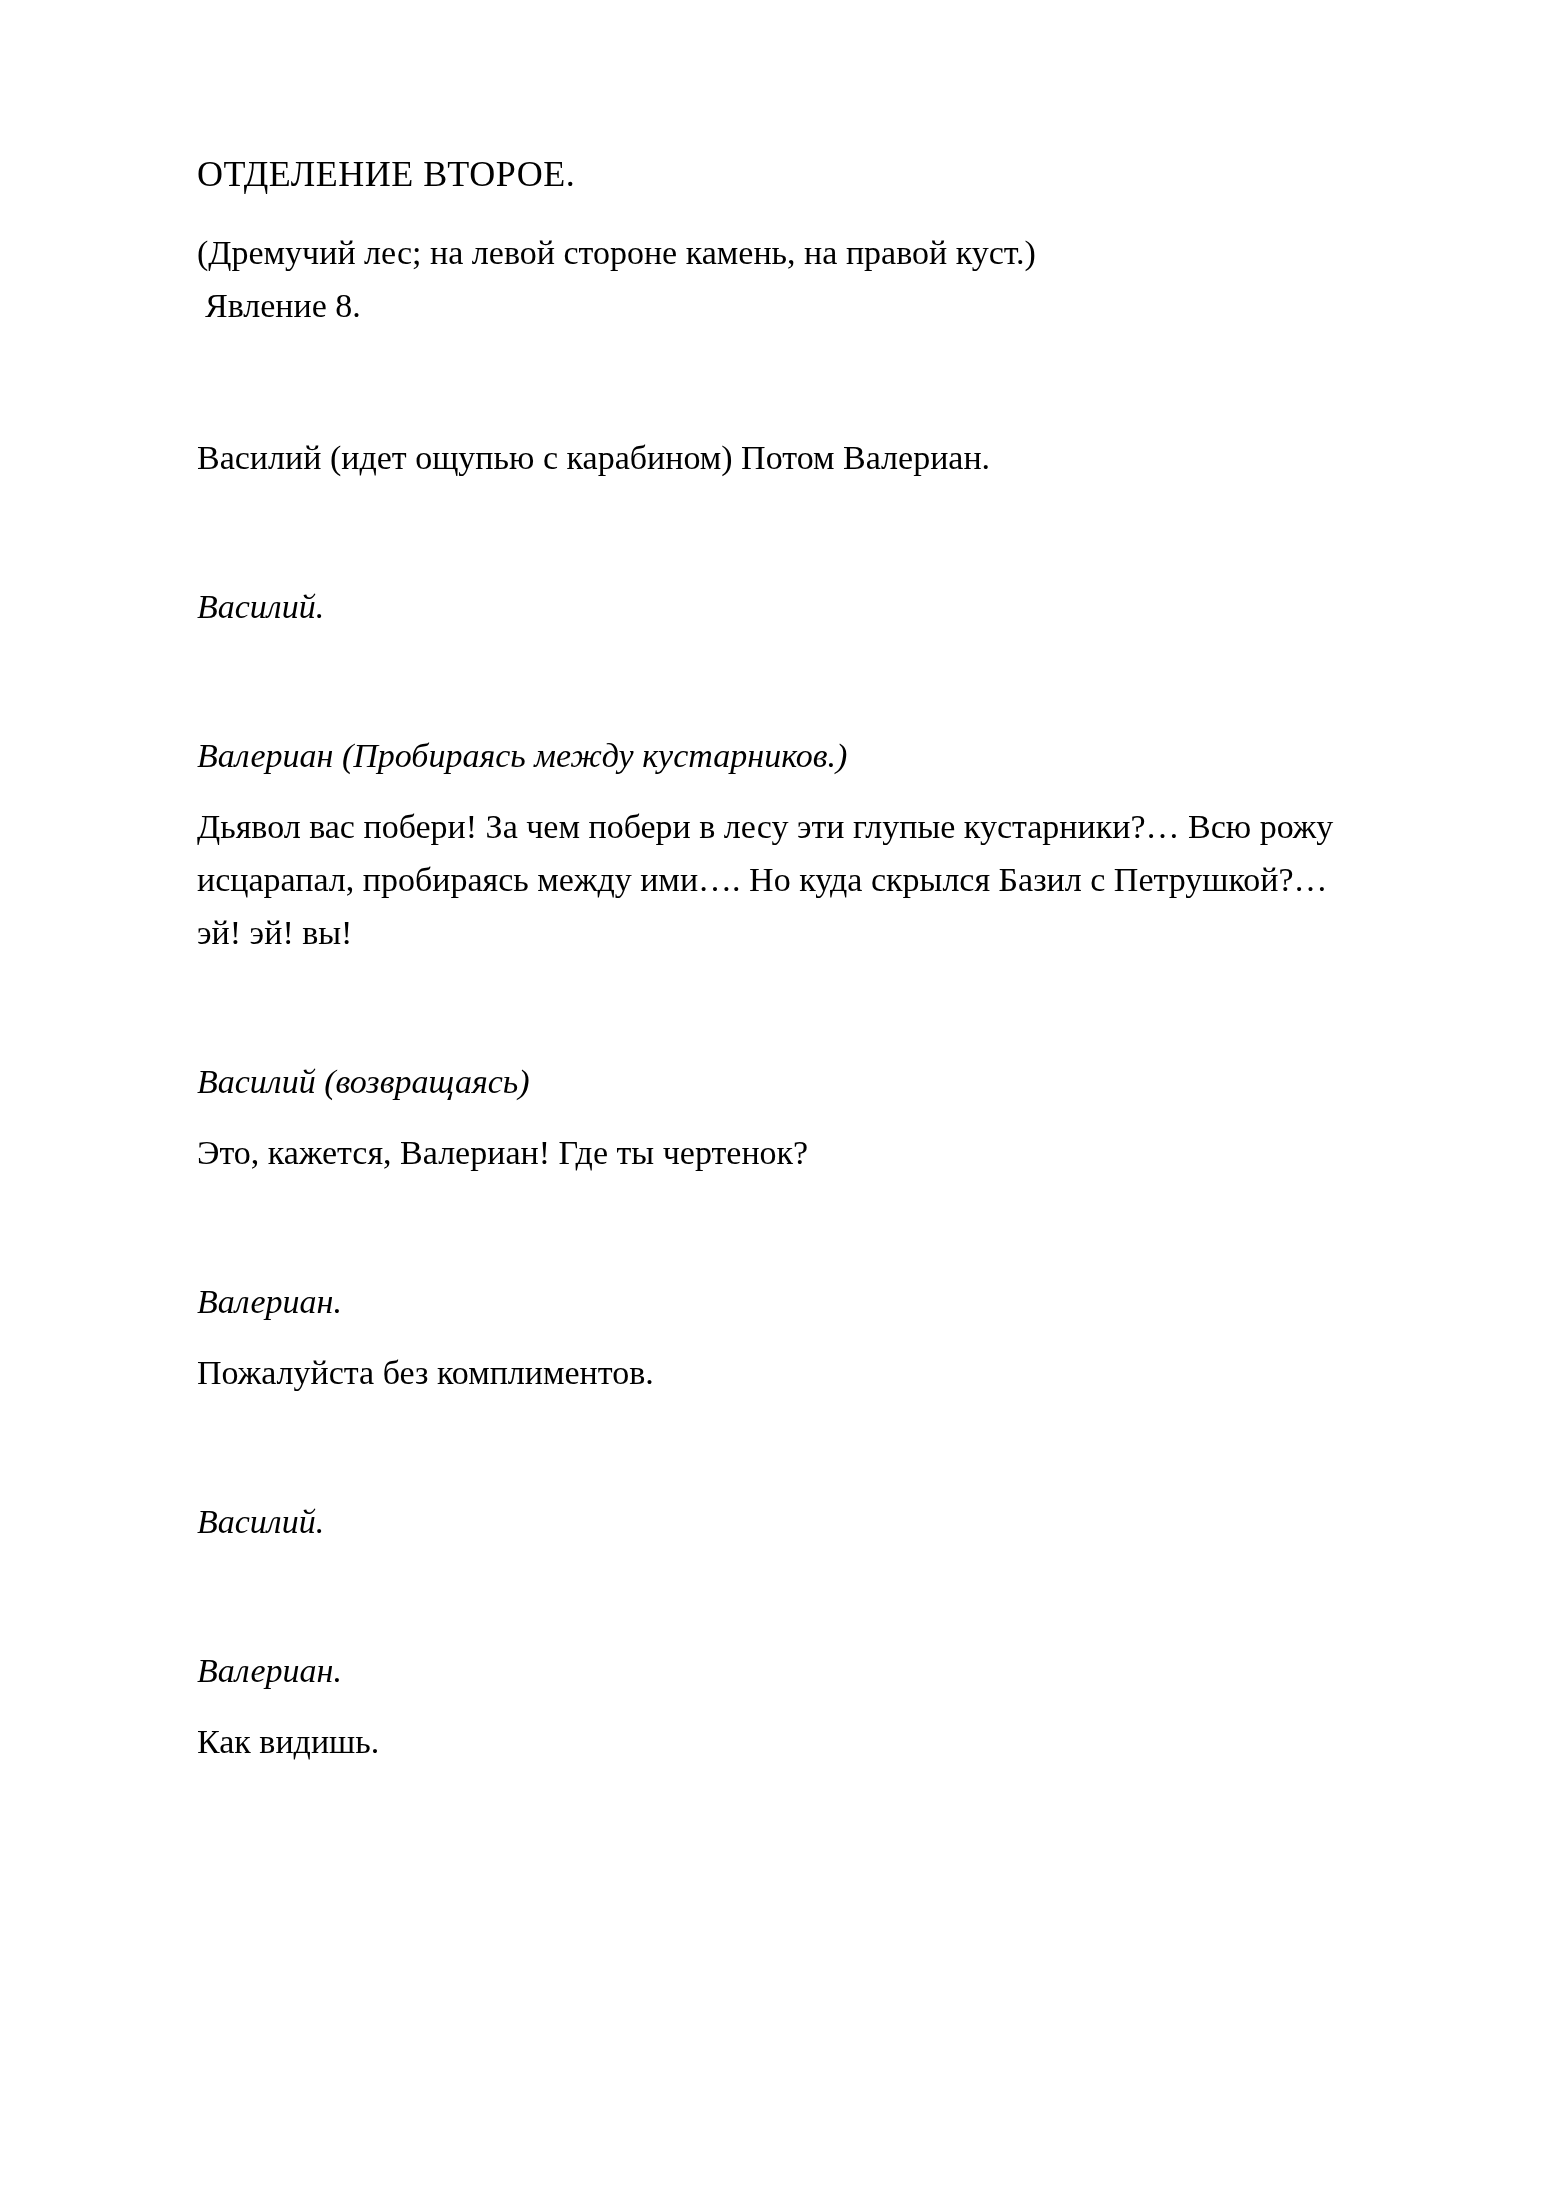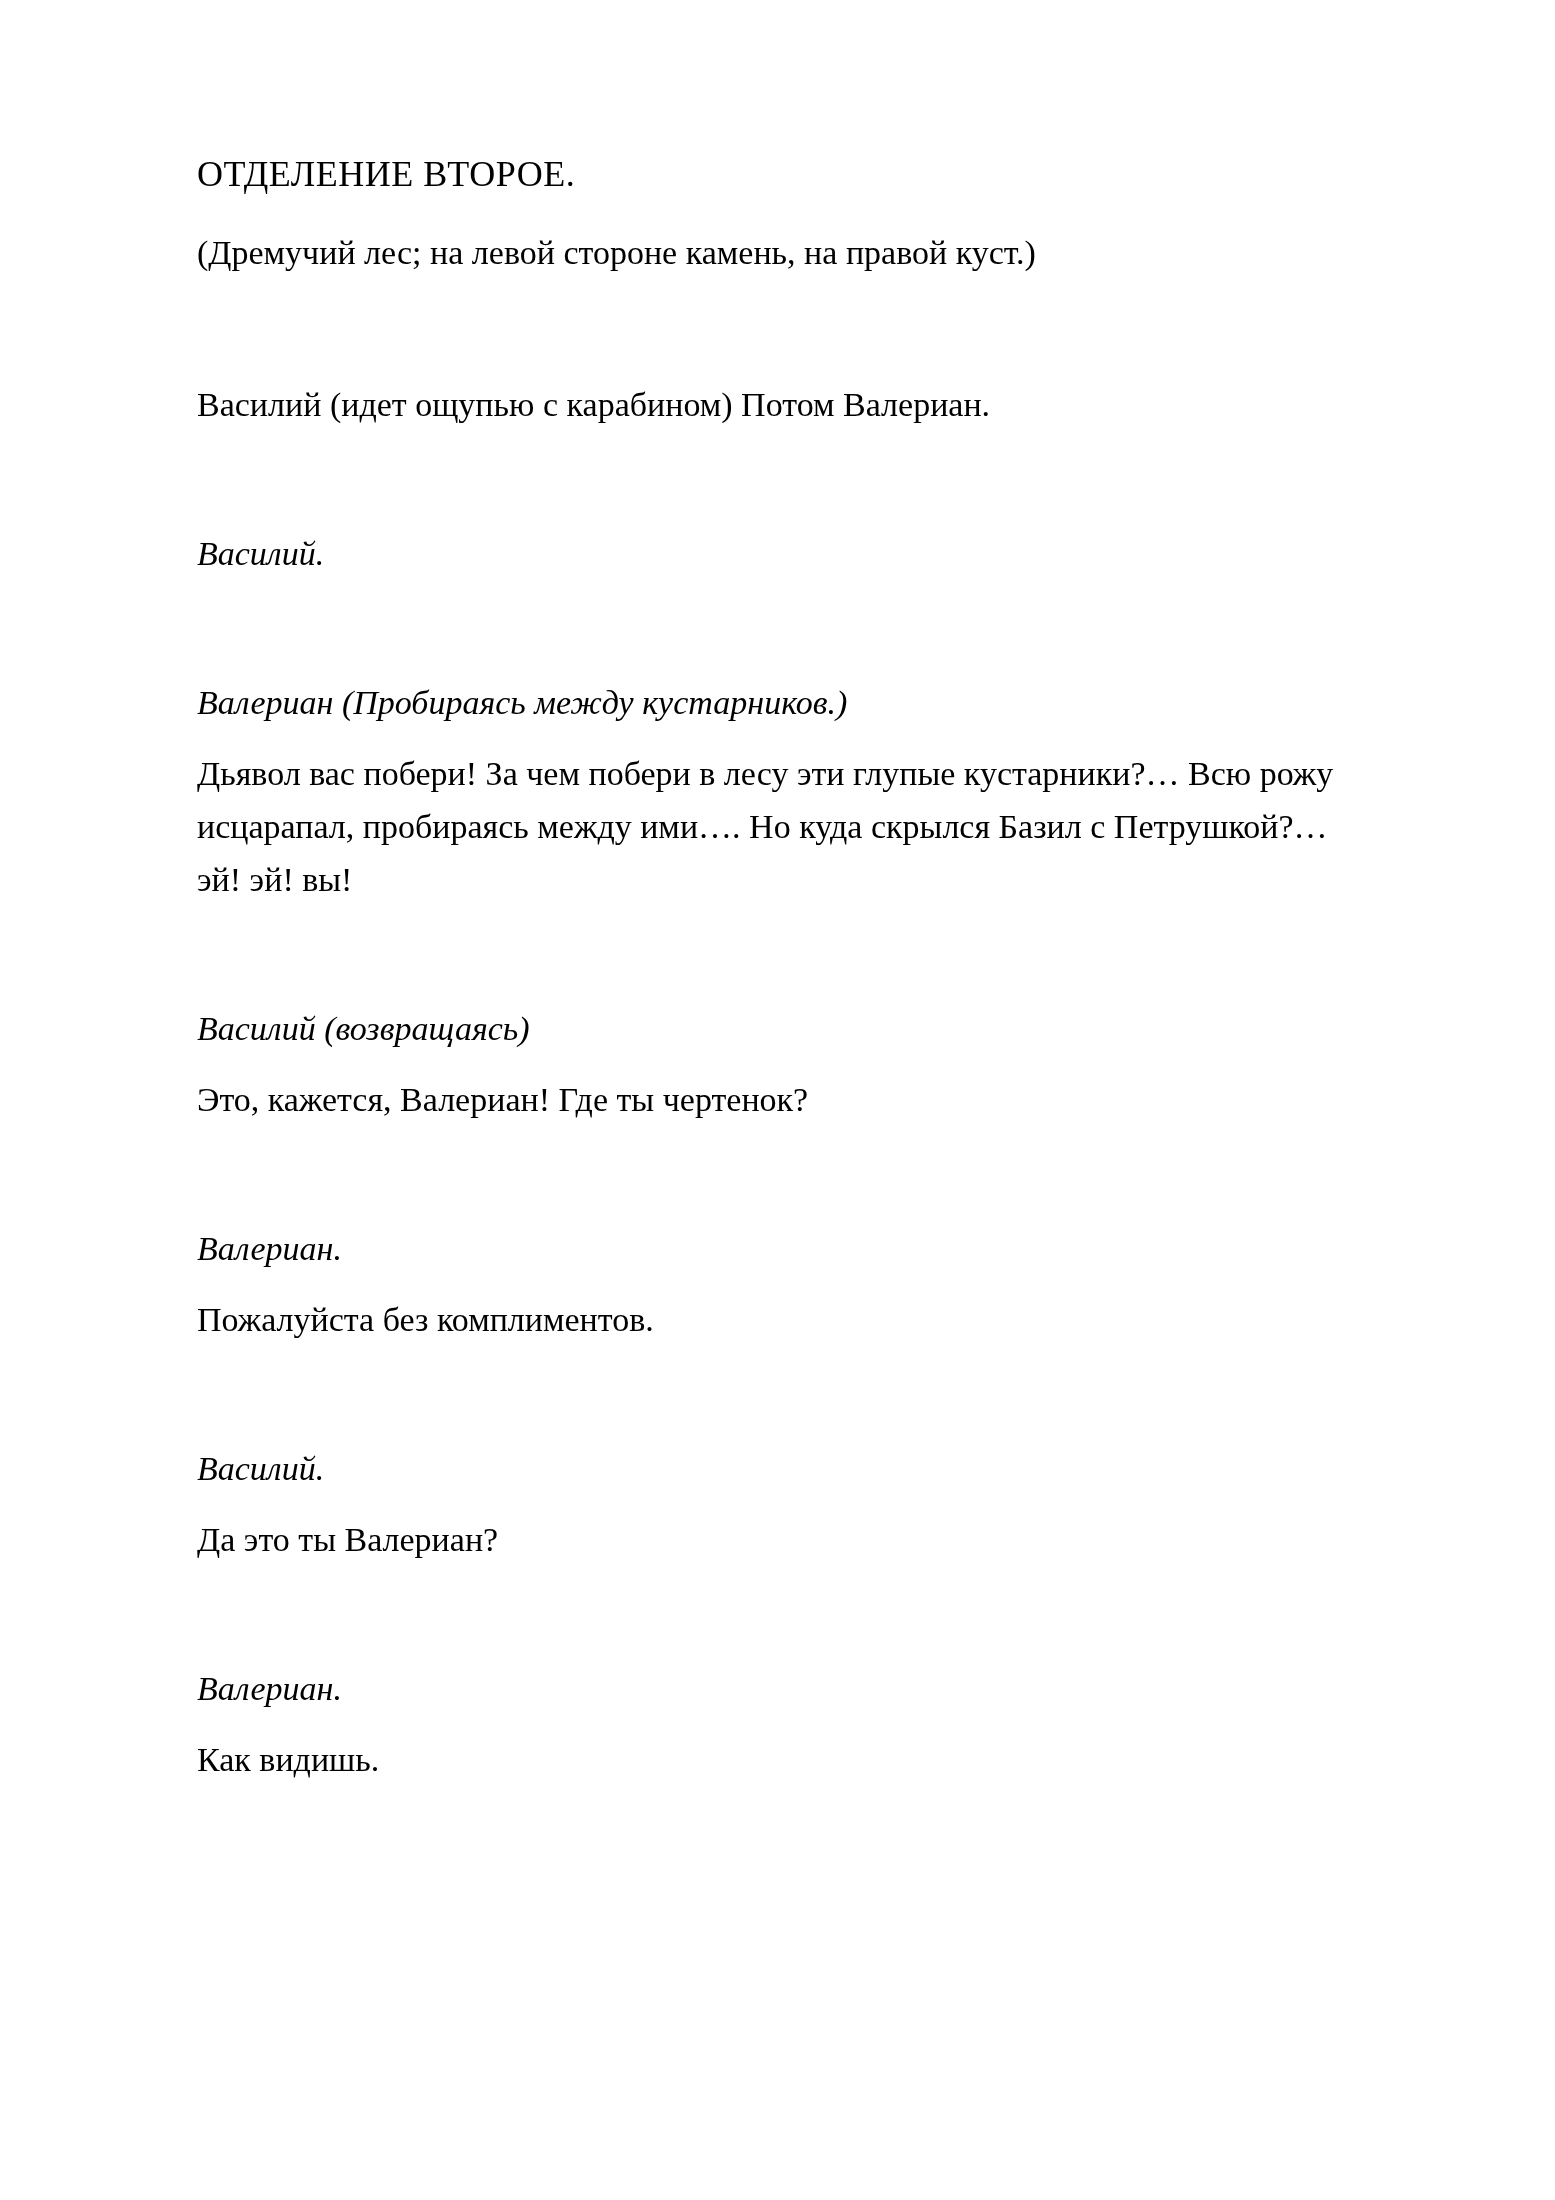--- a/index.html
+++ b/index.html
@@ -58,20 +58,21 @@
 </style>
 </head>
 <body>
 
 <div class="page">
 
   <p class="heading">ОТДЕЛЕНИЕ ВТОРОЕ.</p>
 
   <p class="body-text stage-direction">(Дремучий лес; на левой стороне камень, на правой куст.)</p>
 
+  <p class="body-text scene">Явление 8.</p>
 
   <p class="body-text cast">Василий (идет ощупью с карабином) Потом Валериан.</p>
 
   <div class="dialogue">
     <p class="speaker">Василий.</p>
   </div>
 
   <div class="dialogue">
     <p class="speaker">Валериан (Пробираясь между кустарников.)</p>
     <p class="speech">Дьявол вас побери! За чем побери в лесу эти глупые кустарники?… Всю рожу исцарапал, пробираясь между ими…. Но куда скрылся Базил с Петрушкой?… эй! эй! вы!</p>
@@ -82,21 +83,20 @@
     <p class="speech">Это, кажется, Валериан! Где ты чертенок?</p>
   </div>
 
   <div class="dialogue">
     <p class="speaker">Валериан.</p>
     <p class="speech">Пожалуйста без комплиментов.</p>
   </div>
 
   <div class="dialogue">
     <p class="speaker">Василий.</p>
-    <p class="speech">Да это ты Валериан?</p>
   </div>
 
   <div class="dialogue">
     <p class="speaker">Валериан.</p>
     <p class="speech">Как видишь.</p>
   </div>
 
 </div>
 
 </body></html>

